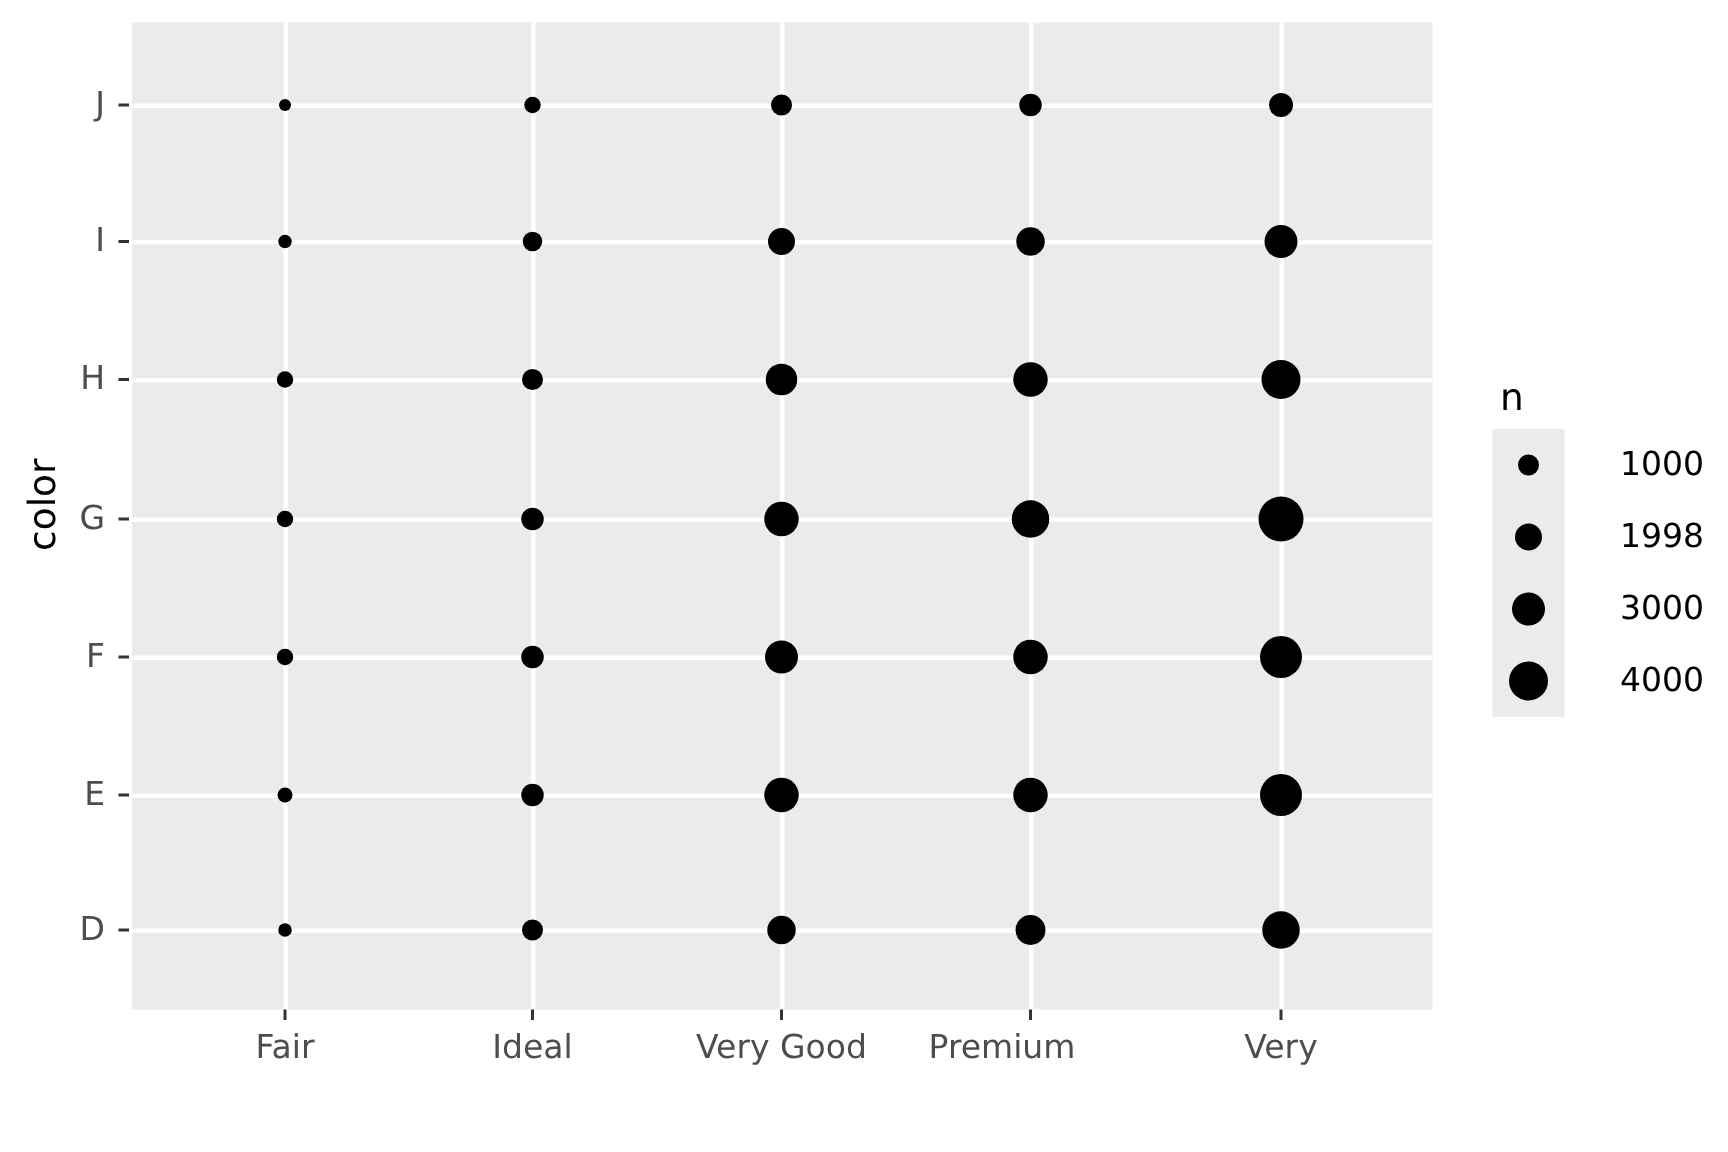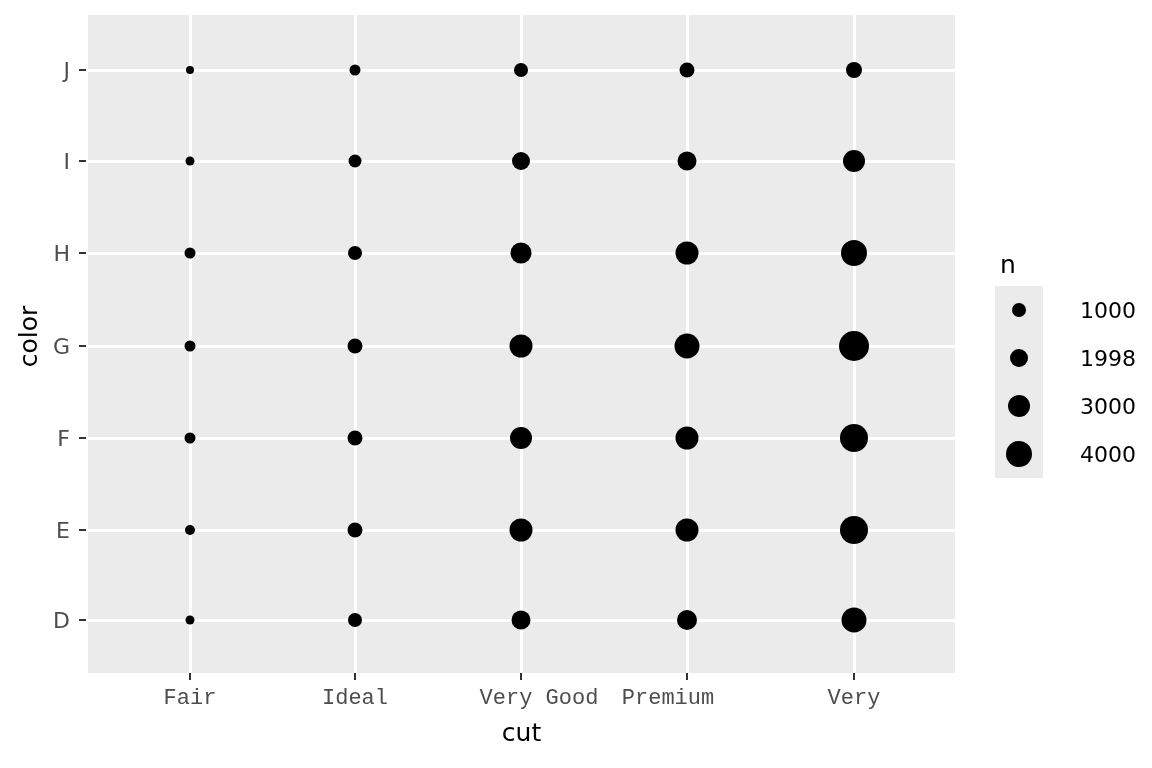--- a/index.html
+++ b/index.html
@@ -95,21 +95,20 @@
     background: #333333;
     transform: translateY(-50%);
   }
   .tick-label-x {
     position: absolute;
     top: 686px;
     font-size: 22px;
     color: #4D4D4D;
     white-space: nowrap;
     transform: translateX(-50%);
-    font-family: Liberation Mono, monospace;
   }
   .tick-mark-x {
     position: absolute;
     top: 673px;
     width: 2px;
     height: 7px;
     background: #333333;
     transform: translateX(-50%);
   }
 
@@ -234,29 +233,28 @@
         <div class="point" title="Ideal / E : 3903" style="left: 766px; top: 515px; width: 28px; height: 28px; background: rgb(0, 0, 0);"></div>
         <div class="point" title="Ideal / D : 2834" style="left: 766px; top: 605px; width: 25px; height: 25px; background: rgb(0, 0, 0);"></div>
       </div>
   </div>
 
   <div id="x-ticks">
       <div class="tick-label-x" style="left: 190px;">Fair</div>
       <div class="tick-mark-x" style="left: 190px;"></div>
       <div class="tick-label-x" style="left: 355px;">Ideal</div>
       <div class="tick-mark-x" style="left: 355px;"></div>
-      <div class="tick-label-x" style="left: 539px;">Very Good</div>
+      <div class="tick-label-x" style="left: 521px;">Very Good</div>
       <div class="tick-mark-x" style="left: 521px;"></div>
       <div class="tick-label-x" style="left: 668px;">Premium</div>
       <div class="tick-mark-x" style="left: 687px;"></div>
       <div class="tick-label-x" style="left: 854px;">Very</div>
       <div class="tick-mark-x" style="left: 854px;"></div>
     </div>
 
-  <div class="axis-title-x">cut</div>
 
   <div class="legend">
     <div class="legend-title">n</div>
     <div class="legend-keys" id="legend-keys">
         <div class="legend-key">
           <div class="legend-key-dot" style="width: 14px; height: 14px;"></div>
           <div class="legend-key-label" style="top: 50%;">1000</div>
         </div>
         <div class="legend-key">
           <div class="legend-key-dot" style="width: 18px; height: 18px;"></div>

